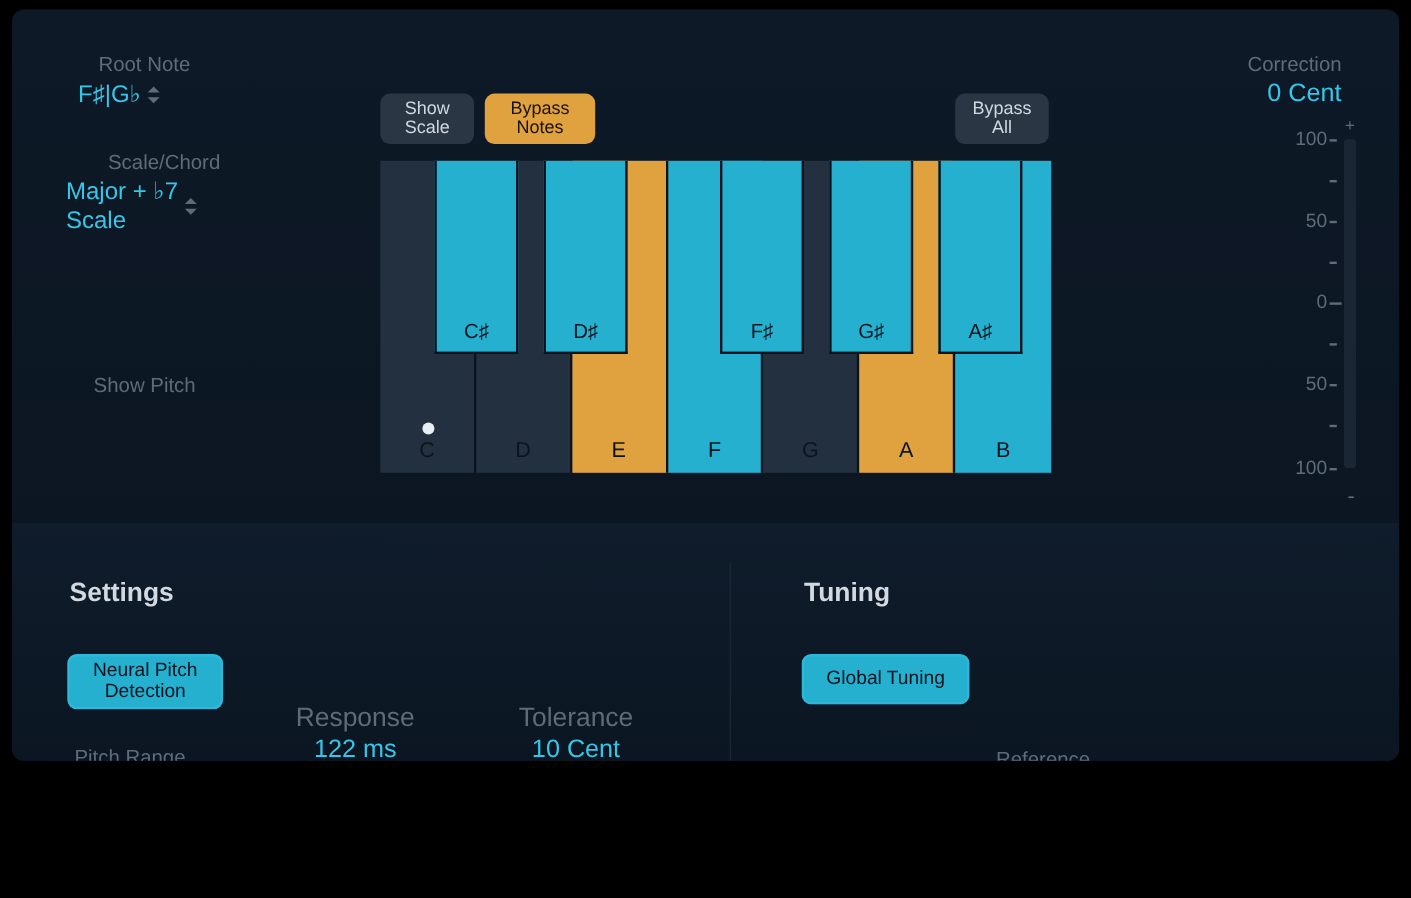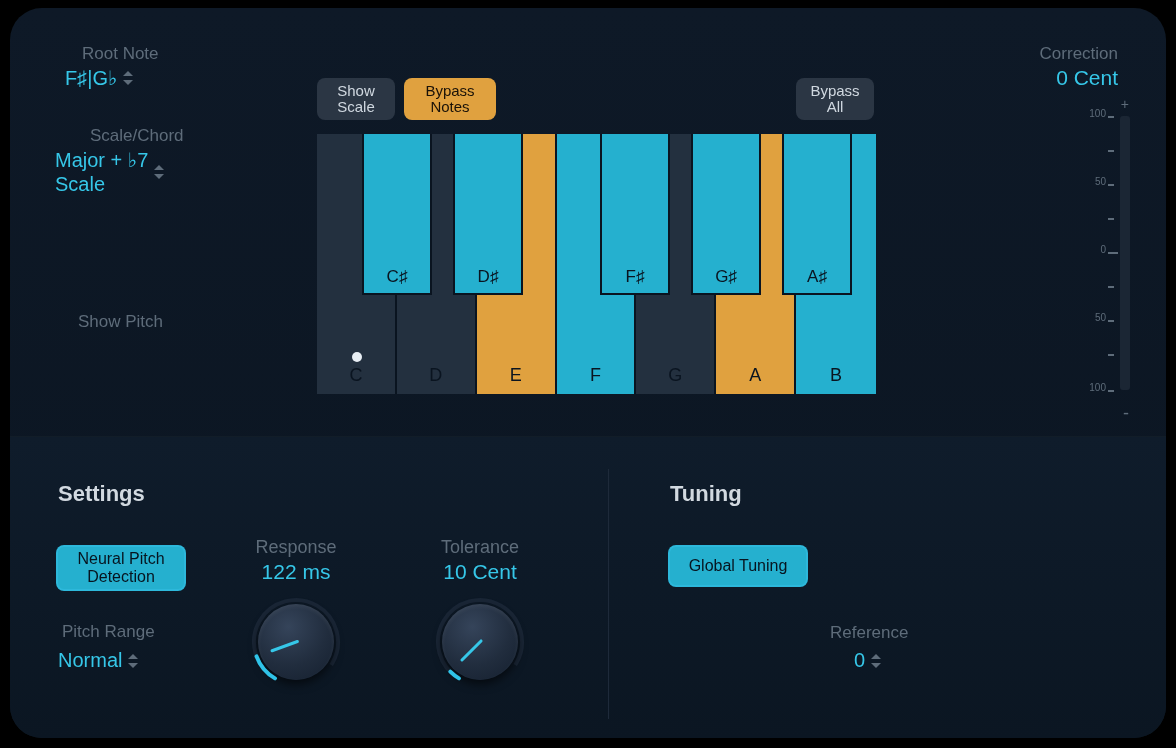--- a/index.html
+++ b/index.html
@@ -14,23 +14,23 @@
     --dark-key:#1c2838;
     --darker-key:#101b2a;
     --btn-bg:#2b3644;
     --knob:#2a3647;
     --knob-shadow:#0a1220;
   }
   *{box-sizing:border-box;font-family:-apple-system,Helvetica,Arial,sans-serif;}
   html,body{margin:0;padding:0;background:#000;}
   body{width:1176px;height:748px;overflow:hidden;}
   .plugin{
-    position:absolute;left:10px;top:8px;width:1156px;height:730px;
+    position:absolute;left:10px;top:8px;width:1156px;height:626px;
     background:linear-gradient(180deg,#0e1927 0%,#0b1521 100%);
-    border-radius:32px;
+    border-radius:10px;
     box-shadow:0 2px 8px rgba(0,0,0,.6);
     overflow:hidden;
   }
   
   .top{position:absolute;left:0;top:0;right:0;height:428px;}
   
   .lbl{color:var(--text-dim);font-size:17px;position:absolute;}
   .val{color:var(--cyan-bright);font-size:20px;position:absolute;display:flex;align-items:center;gap:6px;}
   .chevud{display:inline-block;width:11px;height:14px;position:relative;}
   .chevud::before,.chevud::after{content:"";position:absolute;left:0;width:0;height:0;border-left:5px solid transparent;border-right:5px solid transparent;}
@@ -75,21 +75,21 @@
   .black-row{position:absolute;left:0;top:0;width:100%;height:62%;}
   .bkey{position:absolute;top:0;width:70px;height:100%;border:2px solid #0a1420;border-top:none;cursor:pointer;}
   .bkey .klabel{position:absolute;bottom:6px;left:0;width:100%;text-align:center;font-size:17px;color:#0a1420;font-weight:500;}
   .bkey.cyan{background:var(--cyan);}
 
   
   #corr-lbl{right:48px;top:36px;color:var(--text-dim);}
   #corr-val{right:48px;top:58px;color:var(--cyan-bright);font-size:21px;position:absolute;}
   .meter{position:absolute;right:36px;top:90px;width:100px;height:320px;}
   .meter .track{position:absolute;right:0;top:18px;width:10px;height:274px;background:#1b2634;border-radius:3px;}
-  .meter .ticklbl{position:absolute;right:24px;font-size:10px;color:var(--text-dim);text-align:right;width:40px;}
+  .meter .ticklbl{position:absolute;right:24px;font-size:16px;color:var(--text-dim);text-align:right;width:40px;}
   .meter .tick{position:absolute;right:16px;width:6px;height:2px;background:var(--text-dim);}
   .meter .plus{position:absolute;right:1px;top:-2px;font-size:14px;color:var(--text-dim);}
   .meter .minus{position:absolute;right:1px;bottom:-6px;font-size:18px;color:var(--text-dim);}
 
   
   .bottom{
     position:absolute;left:0;top:428px;right:0;bottom:0;
     background:linear-gradient(180deg,#0f1c2b 0%,#0b1622 100%);
     border-top:1px solid rgba(255,255,255,.03);
   }
@@ -103,21 +103,21 @@
   #global-btn{left:658px;top:108px;width:140px;height:42px;}
 
   #pitchrange-lbl{left:52px;top:185px;}
   #pitchrange-val{left:48px;top:212px;}
 
   #reference-lbl{left:820px;top:186px;}
   #reference-val{left:844px;top:212px;}
 
   
   .knob-unit{position:absolute;width:160px;text-align:center;}
-  .knob-unit .klbl{color:var(--text-dim);font-size:18px;}
+  .knob-unit .klbl{color:var(--text-dim);font-size:22px;margin-top:48px;}
   .knob-unit .kval{color:var(--cyan-bright);font-size:21px;margin-top:2px;}
   .kwrap{position:relative;width:92px;height:92px;margin:12px auto 0;cursor:pointer;}
   .kring{position:absolute;inset:0;}
   .kbody{
     position:absolute;left:8px;top:8px;width:76px;height:76px;border-radius:50%;
     background:radial-gradient(circle at 40% 30%,#35445a 0%,#212d3e 55%,#141f2e 100%);
     box-shadow:0 4px 10px rgba(0,0,0,.6),inset 0 2px 4px rgba(255,255,255,.08);
   }
   .kpointer{position:absolute;left:50%;top:50%;width:3px;height:30px;background:var(--cyan-bright);border-radius:2px;transform-origin:50% 90%;}
 

